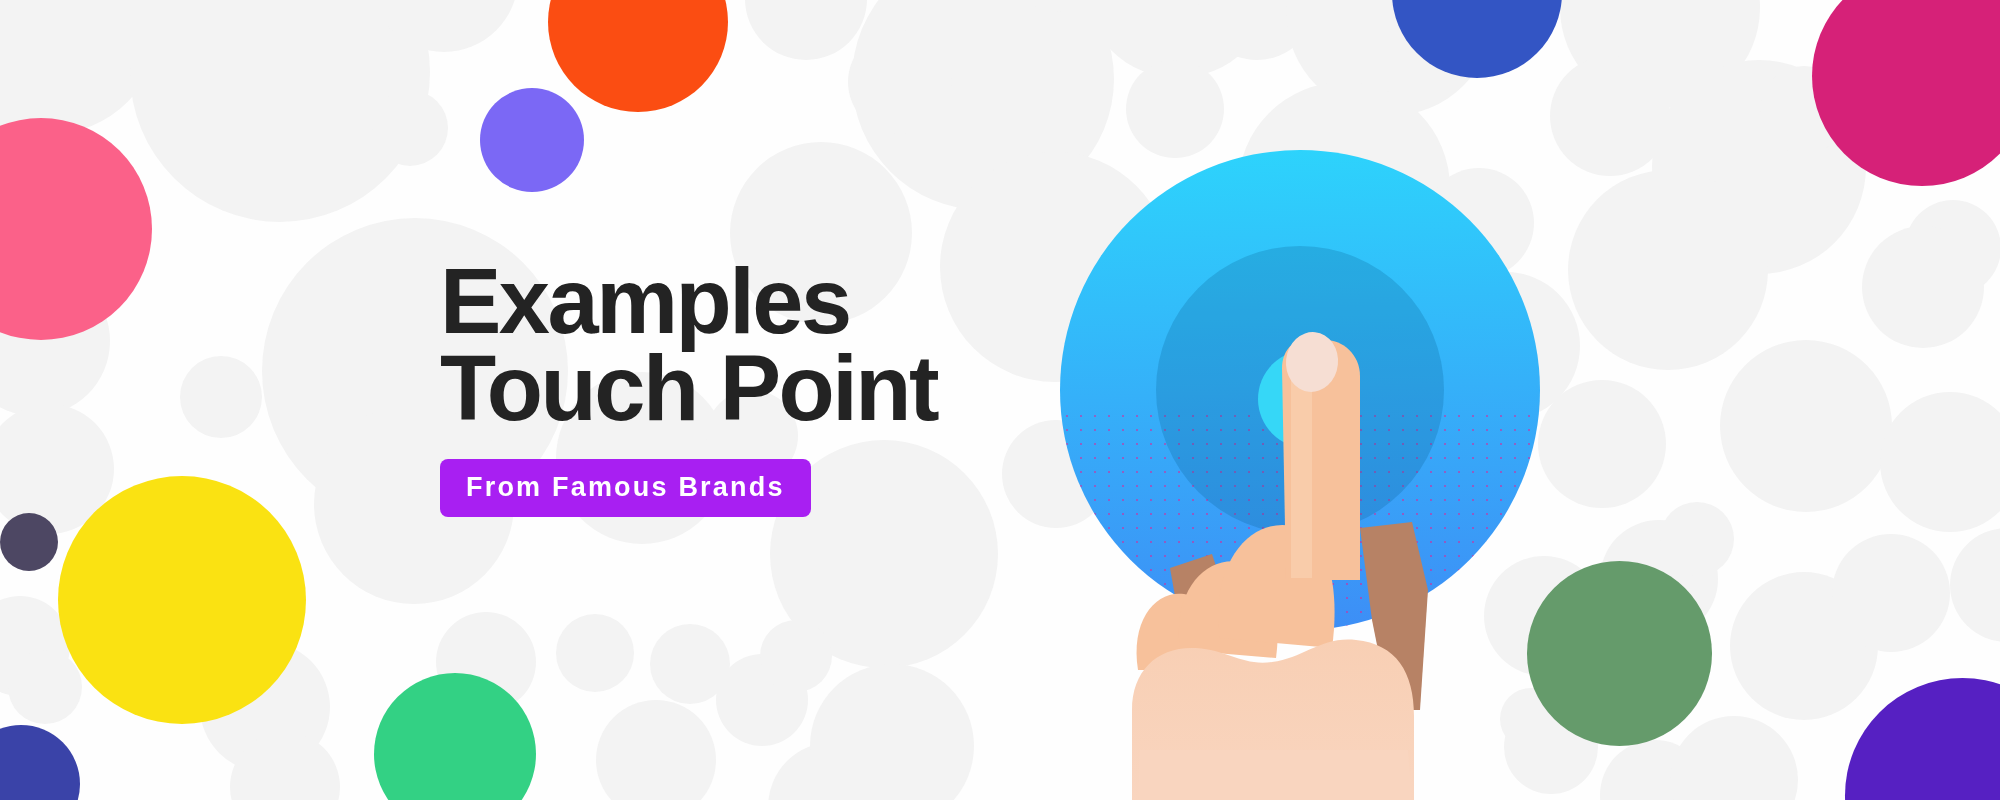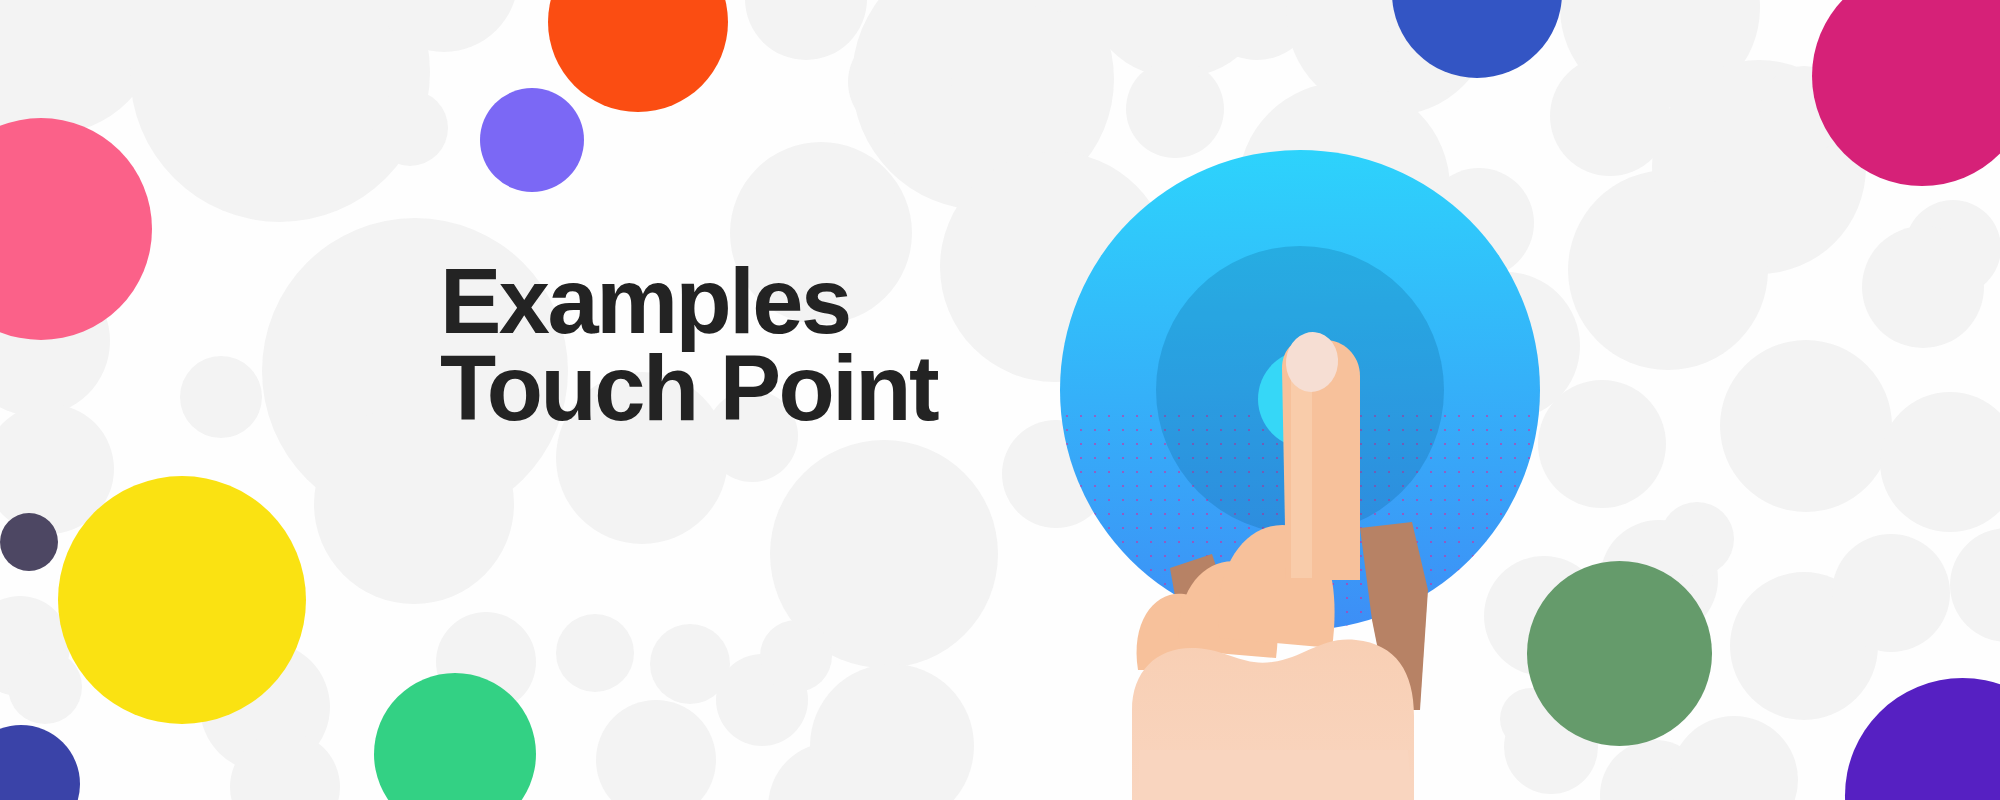--- a/index.html
+++ b/index.html
@@ -178,20 +178,21 @@
       <div class="bubble" style="left: 374px; top: 673px; width: 162px; height: 162px; background: rgb(51, 209, 132);"></div>
       <div class="bubble" style="left: 1527px; top: 561px; width: 185px; height: 185px; background: rgb(101, 155, 107);"></div>
       <div class="bubble" style="left: 1845px; top: 678px; width: 235px; height: 235px; background: rgb(86, 32, 194);"></div>
     </div>
 
   <div id="headline">
     <h1 style="color: rgb(35, 35, 35);">
       <span class="ln">Examples</span>
       <span class="ln">Touch Point</span>
     </h1>
+    <div id="badge" style="background: rgb(168, 31, 242); color: rgb(255, 255, 255);">From Famous Brands</div>
   </div>
 
   <div id="touch">
     <div id="ring-outer" style="background: linear-gradient(178deg, rgb(45, 212, 252) 0%, rgb(61, 141, 246) 100%);">
       <div class="dots" style="background-image: radial-gradient(rgb(217, 39, 155) 1.1px, transparent 1.2px);"></div>
     </div>
     <div id="ring-mid"></div>
     <div id="ring-core" style="background: rgb(54, 215, 247);"></div>
 
     <svg id="hand" viewBox="0 0 480 650" xmlns="http://www.w3.org/2000/svg">

